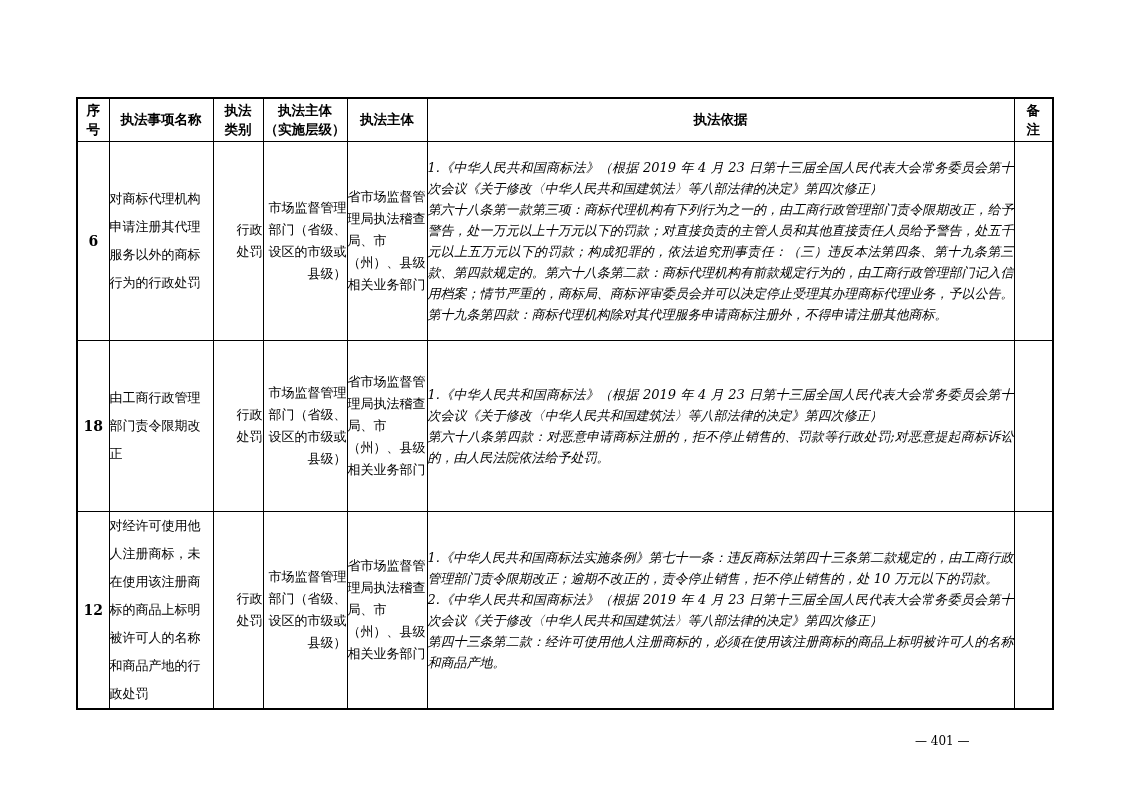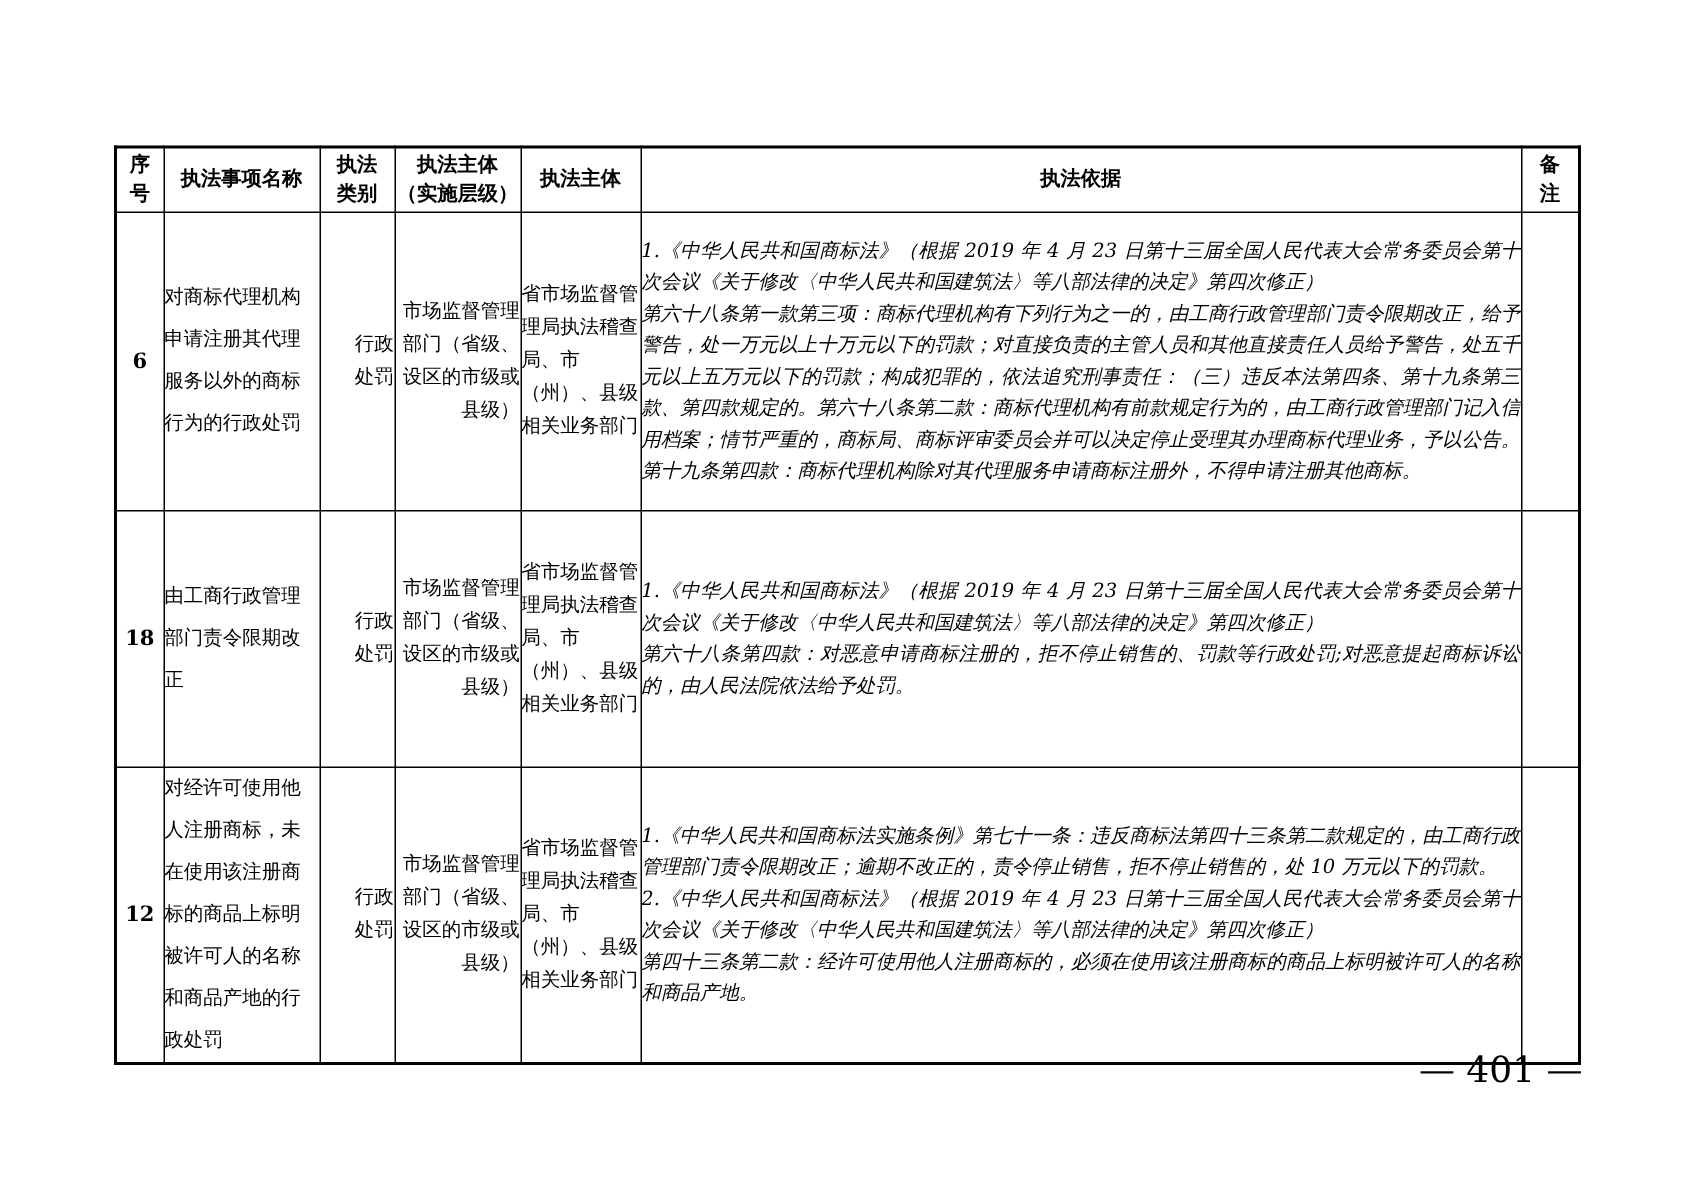--- a/index.html
+++ b/index.html
@@ -77,24 +77,24 @@
   }
   .c-basis p {
     margin: 0;
     text-align: justify;
     line-height: 21px;
   }
   .c-remark { }
   .page-number {
     position: absolute;
     left: 915px;
-    top: 700px;
+    top: 728px;
     width: 140px;
-    text-align: right;
-    font-size: 24px;
+    text-align: left;
+    font-size: 12px;
     line-height: 26px;
     white-space: nowrap;
   }
 </style>
 </head>
 <body>
 
 <div class="page">
 
   <table class="enf">

